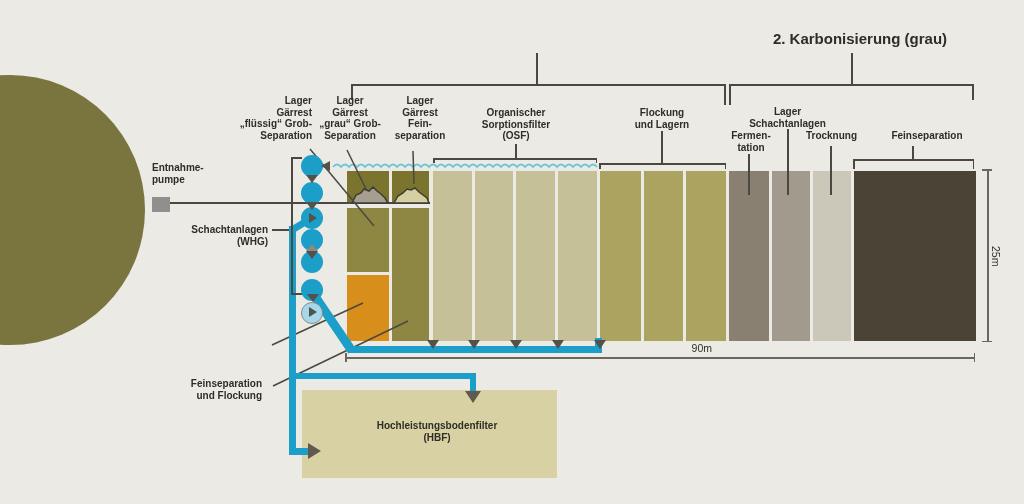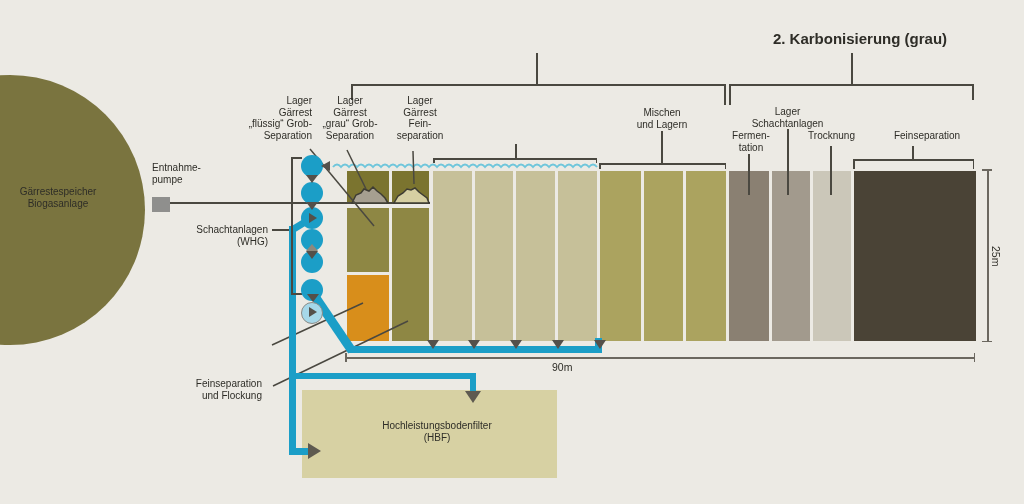--- a/index.html
+++ b/index.html
@@ -2,41 +2,37 @@
 <html style="--background: #ECEAE4; --storage-olive: #7A743F; --cell-dark-olive: #7B742F; --cell-olive: #8E8744; --cell-light: #C6C099; --cell-medium-olive: #ABA35F; --cell-grey-dark: #8A8072; --cell-grey: #A29A8D; --cell-grey-light: #CBC7B9; --cell-brown: #4A4336; --cell-orange: #D88E1B; --hbf-fill: #D7D1A3; --pipe-blue: #1B9EC7; --pump-light-blue: #A6D8E9; --wave-blue: #6FC6DB; --line-dark: #4A4840; --dim-grey: #6B675F; --arrow-grey: #5E5A50; --tri-grey: #54504A; --tri-light: #8D897E; --text: #2E2D27; --pump-square-grey: #8F8F8D; --pile-grey: #A69F90; --pile-beige: #D6CFA2;"><head>
 <meta charset="utf-8">
 <style>
   html,body{margin:0;padding:0}
   #canvas{position:relative;width:1024px;height:504px;overflow:hidden;
           background:var(--background);font-family:"Liberation Sans",sans-serif;color:var(--text)}
   .abs{position:absolute}
   .cell{position:absolute}
   .ln{position:absolute;background:var(--line-dark)}
   .dim{position:absolute;background:var(--dim-grey)}
-  .lbl{position:absolute;font-weight:400;font-size:10px;line-height:11.5px;color:var(--text);text-align:center}
+  .lbl{position:absolute;font-weight:700;font-size:10px;line-height:11.5px;color:var(--text);text-align:center}
   .lbl span{display:block}
   .lbl.right{text-align:right}
   .lbl.left{text-align:left}
   .hdr{position:absolute;font-weight:700;font-size:15px;color:var(--text);text-align:center}
   .pump{position:absolute;left:301px;width:22px;height:22px;border-radius:50%;background:var(--pipe-blue)}
   .pipe{position:absolute;background:var(--pipe-blue)}
   .tri{position:absolute;width:0;height:0}
   svg.overlay{position:absolute;left:0;top:0;pointer-events:none}
   .dimlabel{position:absolute;font-size:10.5px;color:var(--text)}
 </style>
 </head>
 <body>
 
 <div id="canvas">
 
   <div class="abs" style="left:-125px;top:75px;width:270px;height:270px;border-radius:50%;background:var(--storage-olive)"></div>
-  <div class="lbl" style="left:2px;top:186px;width:112px">
-    <span>Gärrestespeicher</span>
-    <span>Biogasanlage</span>
-  </div>
 
   <div class="hdr" style="left:755px;top:30px;width:210px">2. Karbonisierung (grau)</div>
 
   <div class="ln" style="left:536px;top:53px;width:2px;height:31px"></div>
   <div class="ln" style="left:351px;top:84px;width:375px;height:2px"></div>
   <div class="ln" style="left:351px;top:84px;width:2px;height:16px"></div>
   <div class="ln" style="left:724px;top:84px;width:2px;height:21px"></div>
   <div class="ln" style="left:851px;top:53px;width:2px;height:31px"></div>
   <div class="ln" style="left:729px;top:84px;width:245px;height:2px"></div>
   <div class="ln" style="left:729px;top:84px;width:2px;height:21px"></div>
@@ -53,22 +49,27 @@
       <span>Gärrest</span>
     <span>„grau“ Grob-</span>
       <span>Separation</span>
   </div>
   <div class="lbl" style="left:374px;top:95px;width:92px">
     <span>Lager</span>
       <span>Gärrest</span>
     <span>Fein-</span>
       <span>separation</span>
   </div>
+  <div class="lbl" style="left:456px;top:107px;width:120px">
+    <span>Organischer</span>
+      <span>Sorptionsfilter</span>
+      <span>(OSF)</span>
+  </div>
   <div class="lbl" style="left:602px;top:107px;width:120px">
-    <span>Mischen</span>
+    <span>Flockung</span>
       <span>und Lagern</span>
   </div>
   <div class="lbl" style="left:712px;top:130px;width:78px">
     <span>Fermen-</span>
       <span>tation</span>
   </div>
   <div class="lbl" style="left:727px;top:106px;width:121px">
     <span>Lager</span>
       <span>Schachtanlagen</span>
   </div>
@@ -175,20 +176,20 @@
   <div class="tri" style="left:309px;top:213px;border-top:5px solid transparent;border-bottom:5px solid transparent;border-left:8px solid var(--tri-grey)"></div>
   <div class="tri" style="left:306px;top:244px;border-left:6px solid transparent;border-right:6px solid transparent;border-bottom:7px solid var(--tri-light)"></div>
   <div class="tri" style="left:306px;top:251px;border-left:6px solid transparent;border-right:6px solid transparent;border-top:8px solid var(--tri-grey)"></div>
   <div class="tri" style="left:307px;top:294px;border-left:6px solid transparent;border-right:6px solid transparent;border-top:8px solid var(--tri-grey)"></div>
   <div class="tri" style="left:309px;top:307px;border-top:5px solid transparent;border-bottom:5px solid transparent;border-left:8px solid var(--tri-grey)"></div>
   <div class="tri" style="left:321px;top:161px;border-top:5.5px solid transparent;border-bottom:5.5px solid transparent;border-right:9px solid var(--tri-grey)"></div>
 
   <div class="dim" style="left:345px;top:357px;width:630px;height:1.5px"></div>
   <div class="dim" style="left:345px;top:353px;width:1.5px;height:9px"></div>
   <div class="dim" style="left:973.5px;top:353px;width:1.5px;height:9px"></div>
-  <div class="dimlabel" style="left:552px;top:361px;width:160px;text-align:left">90m</div>
+  <div class="dimlabel" style="left:552px;top:342px;width:160px;text-align:right">90m</div>
 
   <div class="dim" style="left:987px;top:169px;width:1.5px;height:173px"></div>
   <div class="dim" style="left:982px;top:169px;width:10px;height:1.5px"></div>
   <div class="dim" style="left:982px;top:340.5px;width:10px;height:1.5px"></div>
   <div class="dimlabel" style="left:990px;top:246px;writing-mode:vertical-rl">25m</div>
 
 </div>
 
 </body></html>

